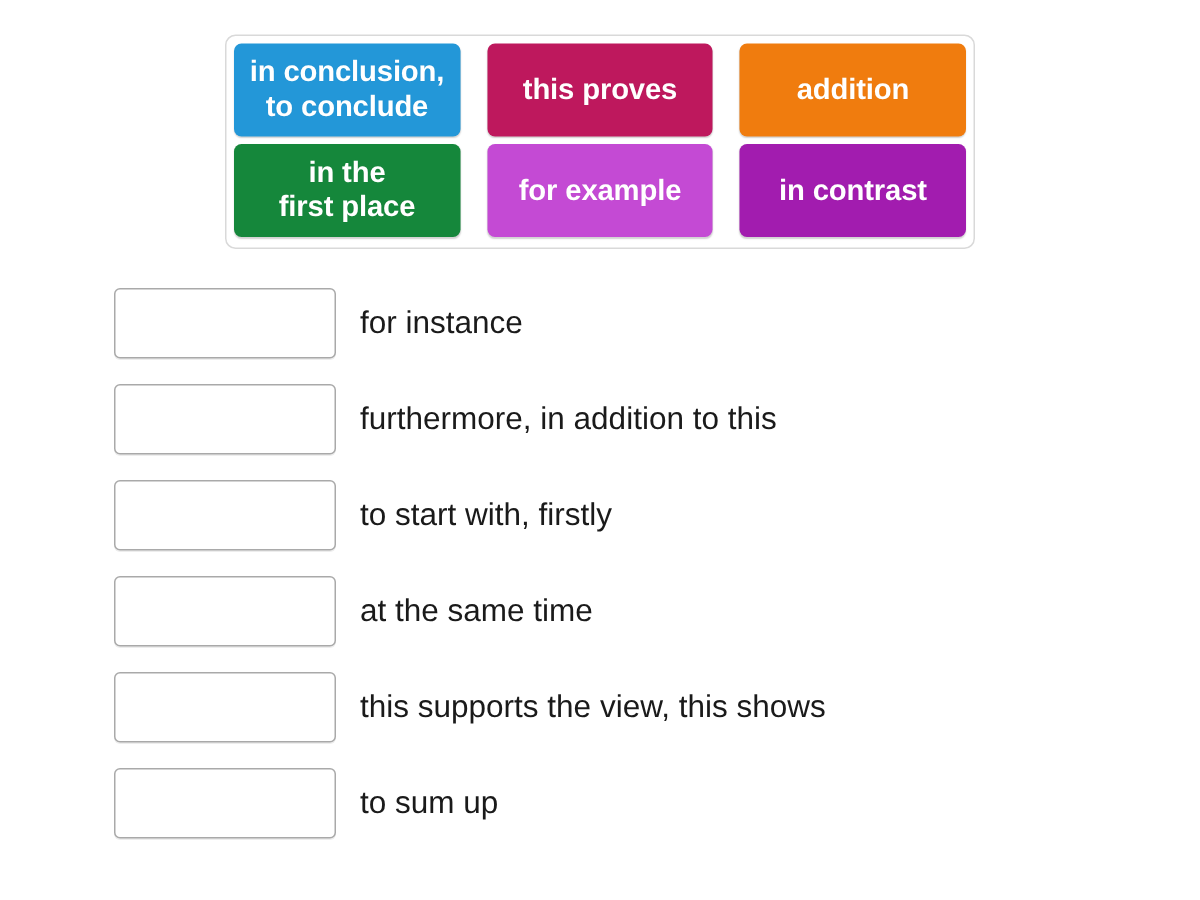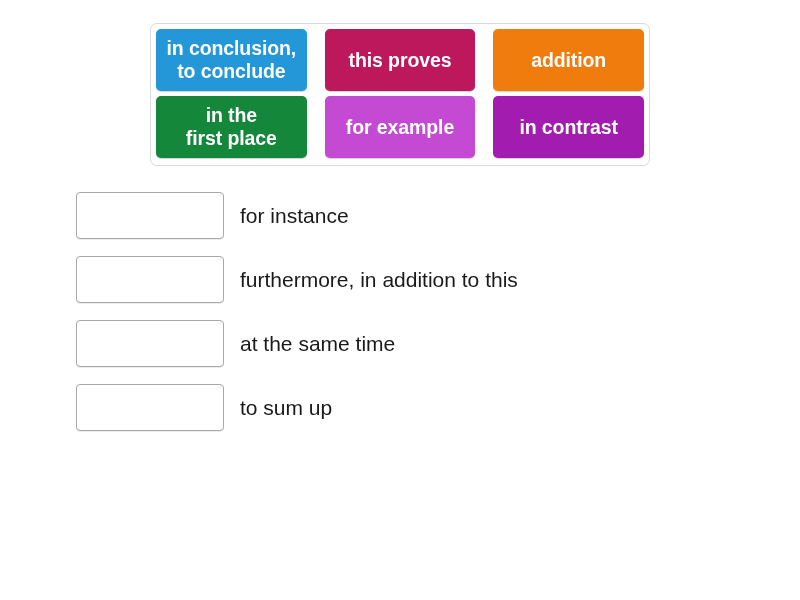--- a/index.html
+++ b/index.html
@@ -112,25 +112,33 @@
   <div class="answer-row">
     <div class="drop-zone"></div>
     <div class="answer-text">for instance</div>
   </div>
 
   <div class="answer-row">
     <div class="drop-zone"></div>
     <div class="answer-text">furthermore, in addition to this</div>
   </div>
 
+  <div class="answer-row">
+    <div class="drop-zone"></div>
+    <div class="answer-text">to start with, firstly</div>
+  </div>
 
   <div class="answer-row">
     <div class="drop-zone"></div>
     <div class="answer-text">at the same time</div>
   </div>
 
+  <div class="answer-row">
+    <div class="drop-zone"></div>
+    <div class="answer-text">this supports the view, this shows</div>
+  </div>
 
   <div class="answer-row">
     <div class="drop-zone"></div>
     <div class="answer-text">to sum up</div>
   </div>
 
 </div>
 
 </body></html>

